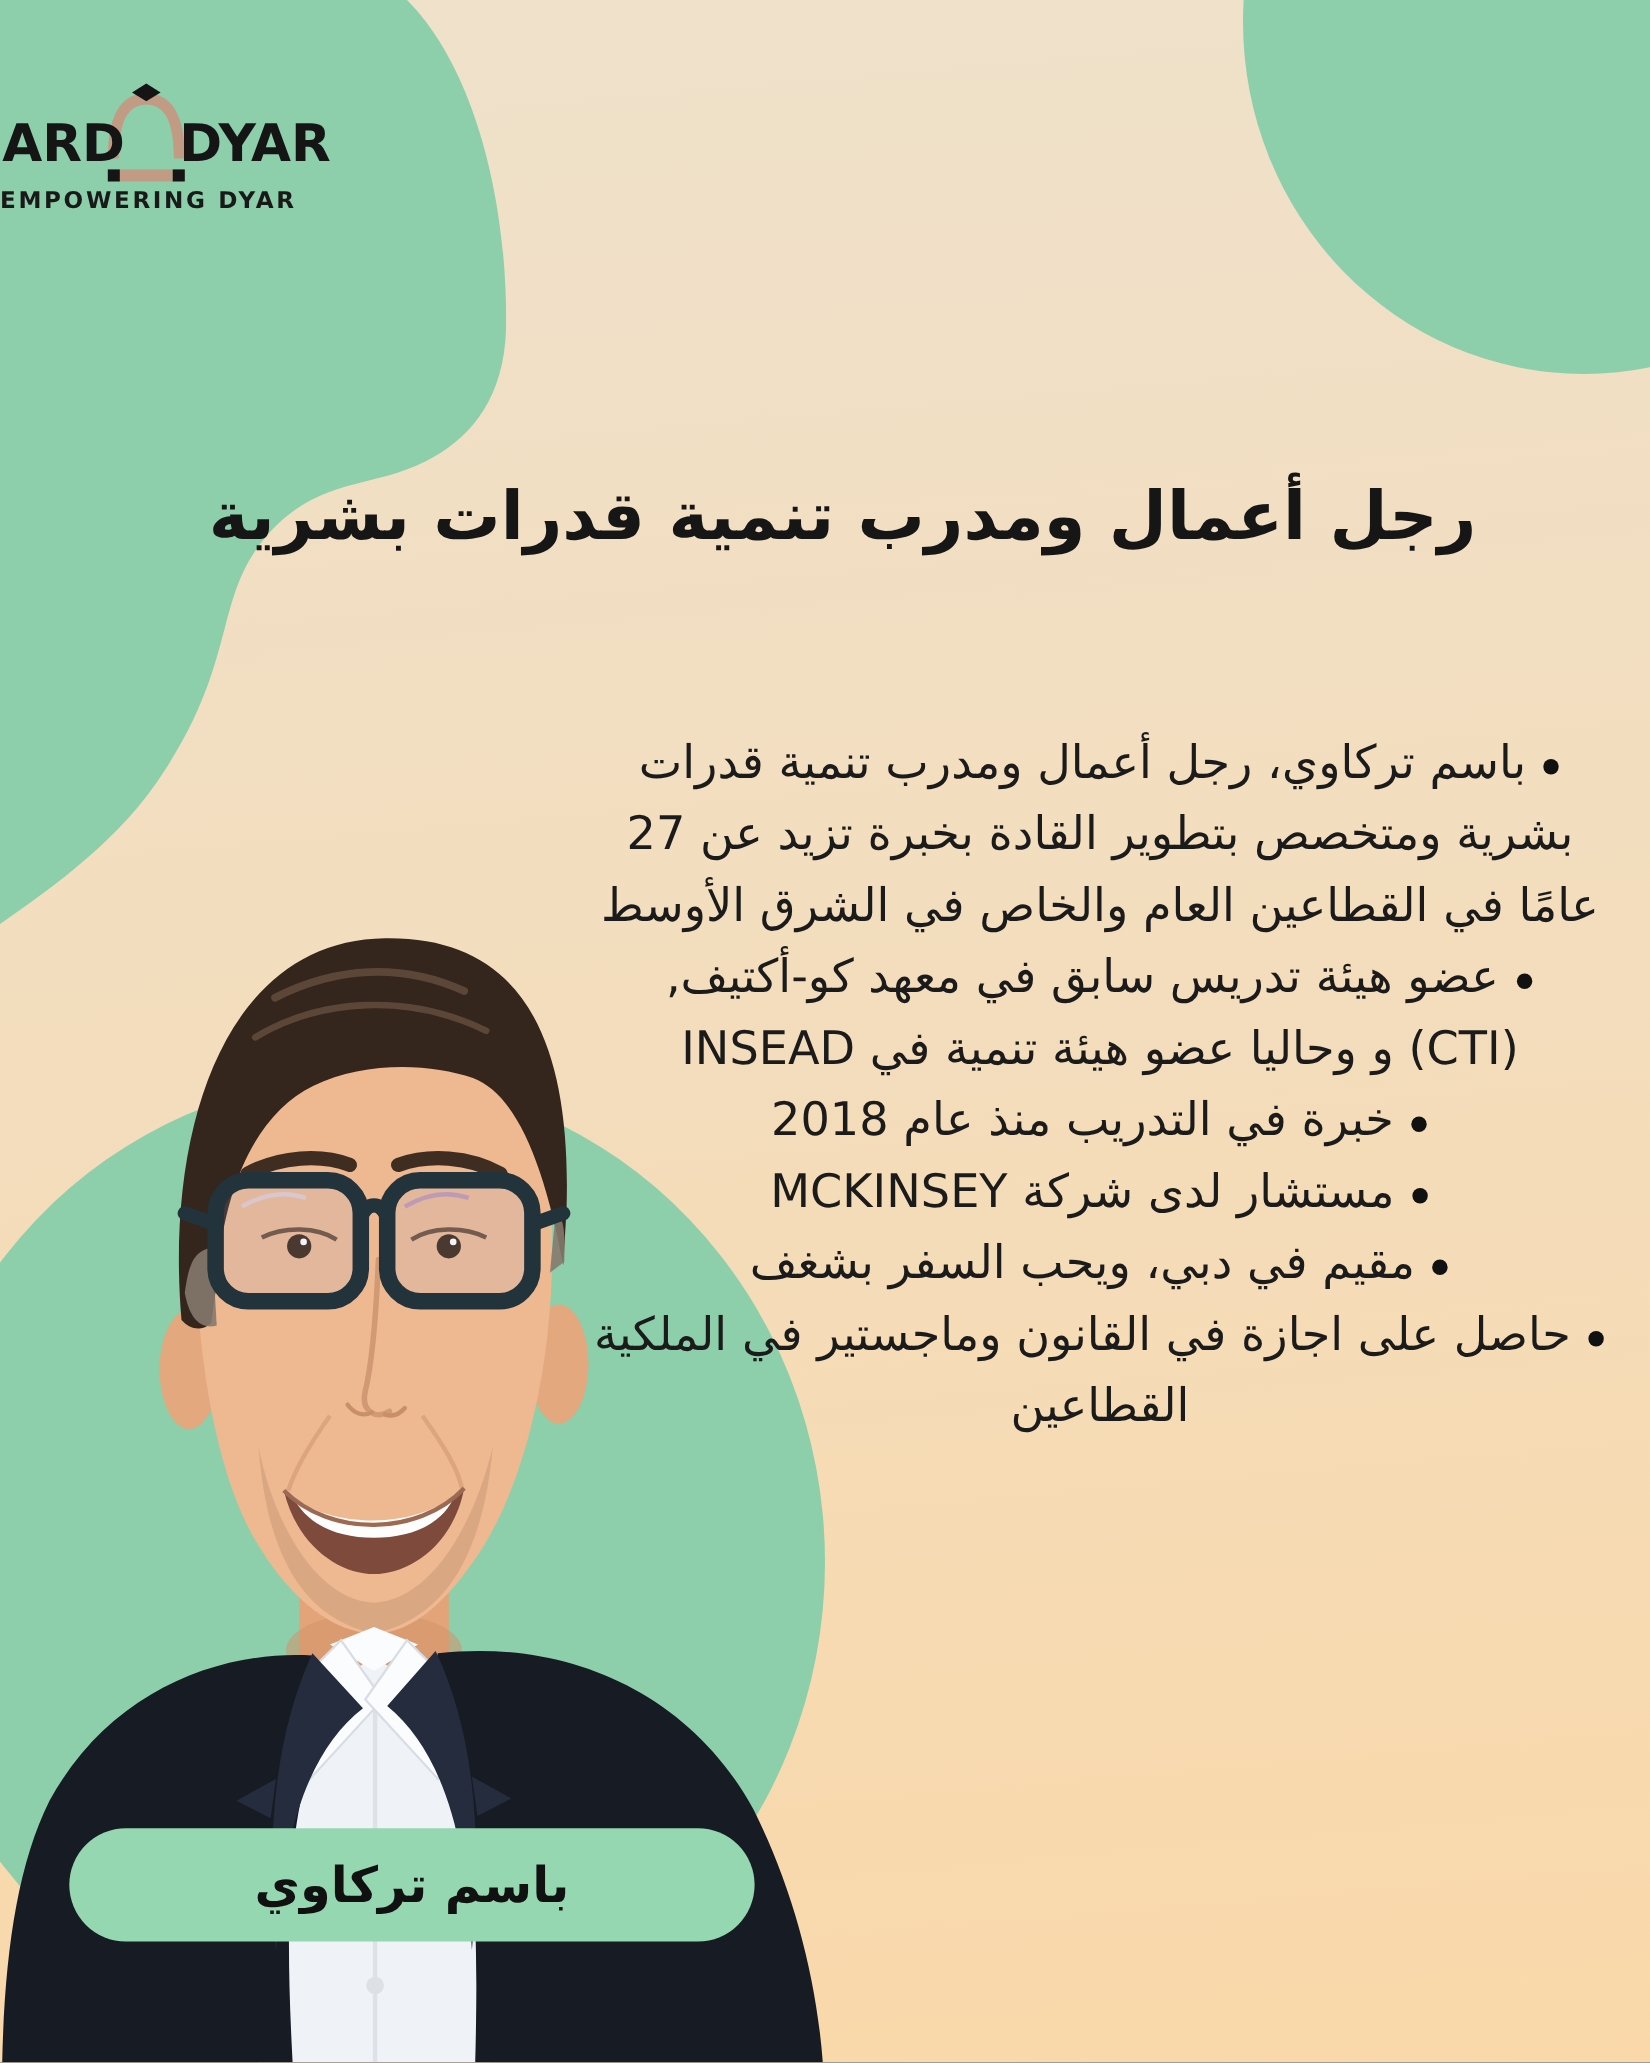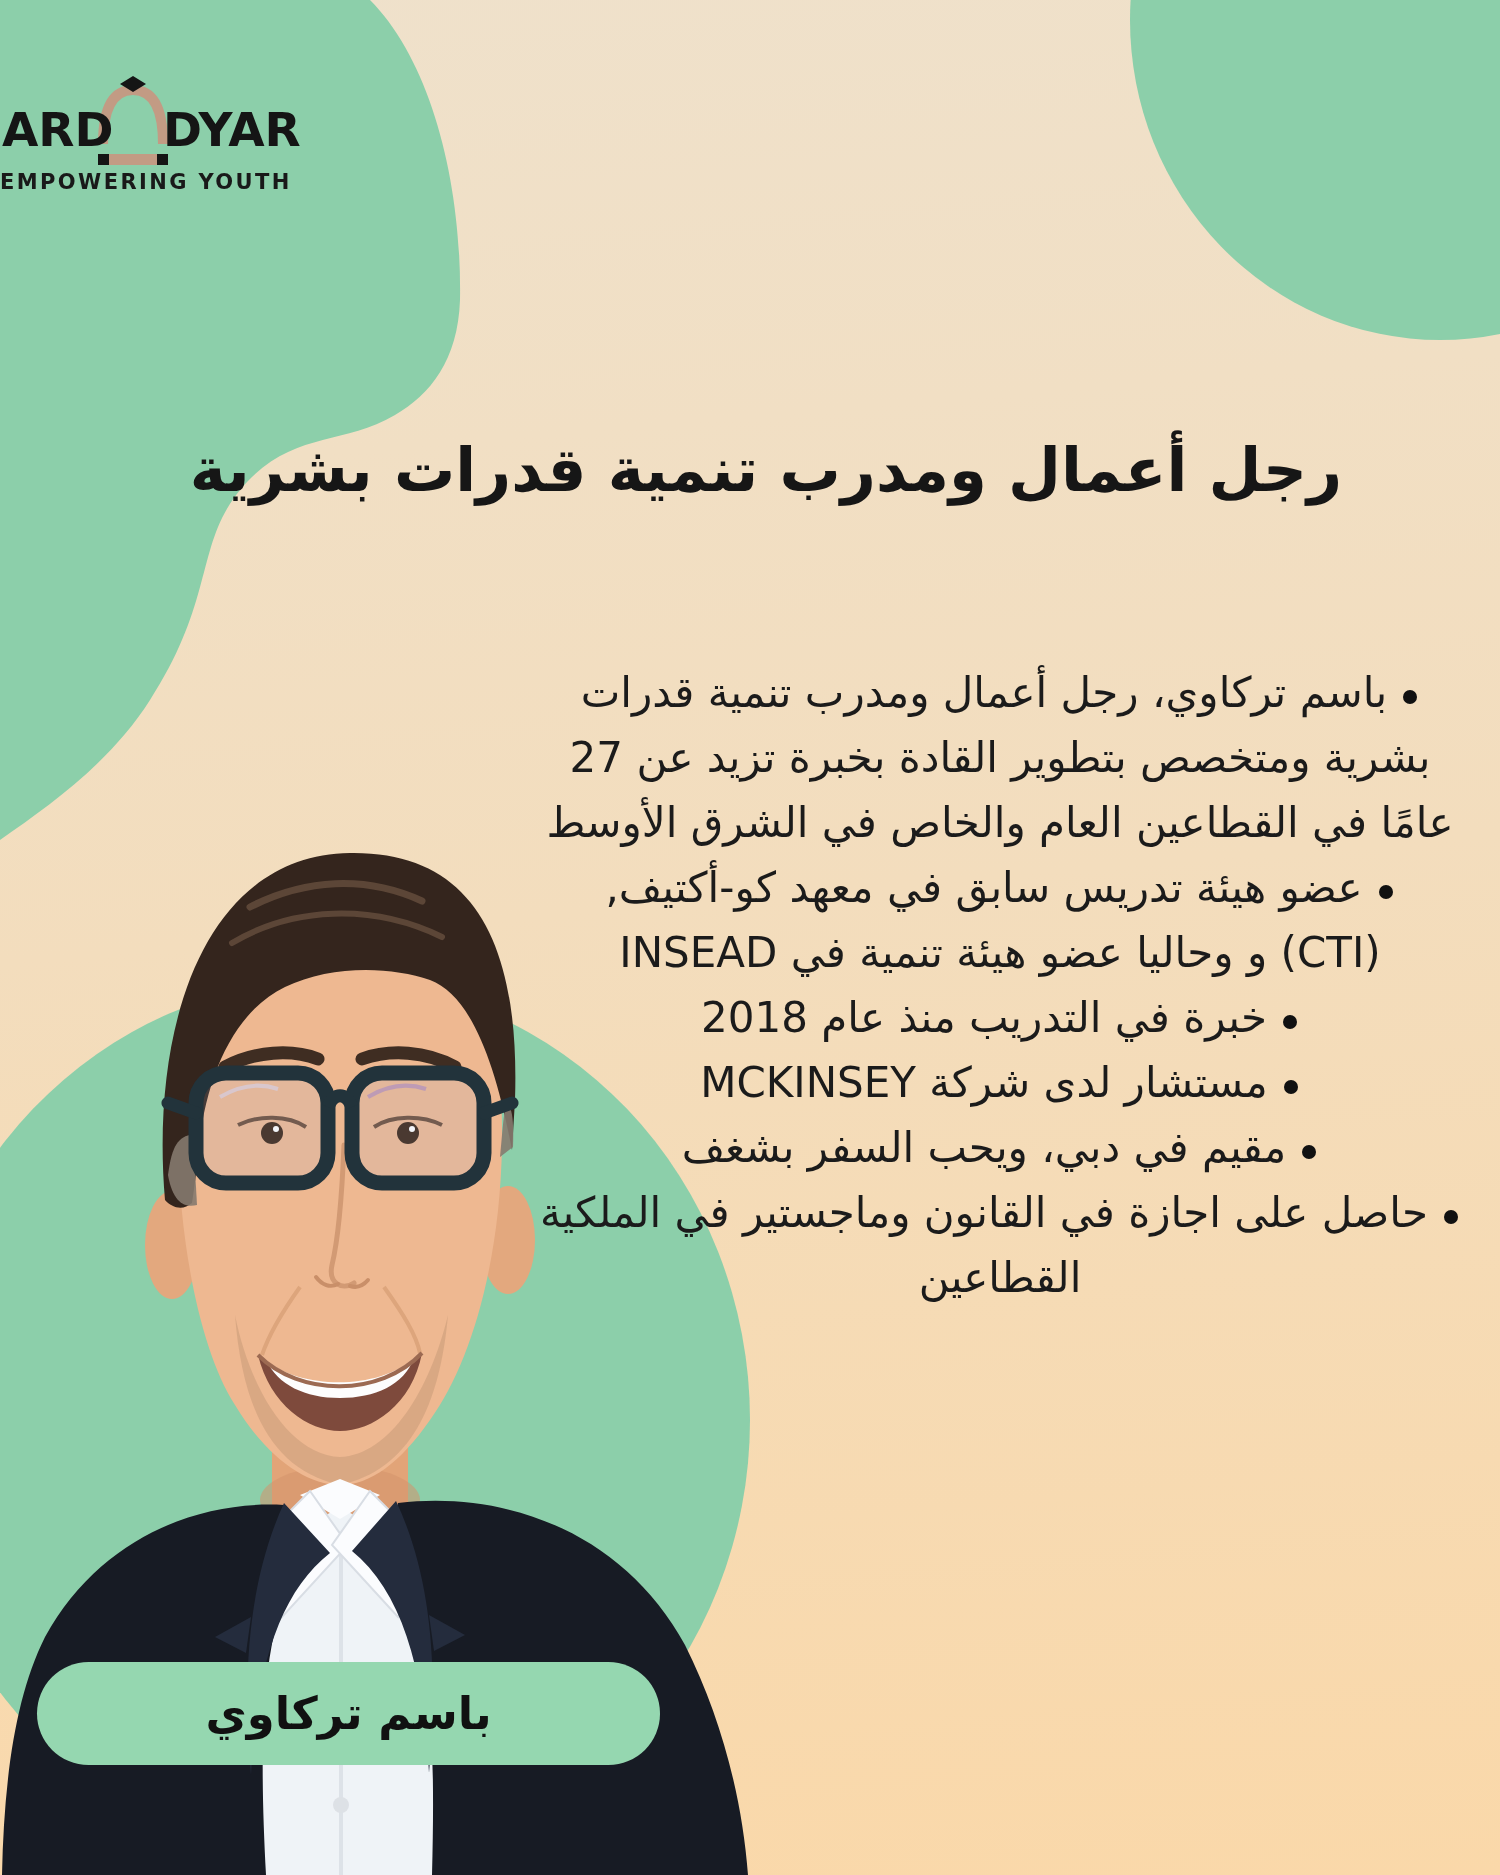--- a/index.html
+++ b/index.html
@@ -40,21 +40,21 @@
   }
   .bullets .line{white-space:nowrap;}
   .dot{
     display:inline-block;width:14px;height:14px;border-radius:50%;
     background:#111;margin-inline-start:2px;margin-inline-end:16px;vertical-align:3px;
   }
   
   .portrait{position:absolute;left:0;top:845px;width:760px;height:1030px;}
   
   .name-pill{
-    position:absolute;left:37px;top:1662px;width:623px;height:103px;border-radius:52px;
+    position:absolute;left:63px;top:1662px;width:623px;height:103px;border-radius:52px;
     background:var(--pill);display:flex;align-items:center;justify-content:center;
     font-size:45px;font-weight:bold;color:#111;
   }
 </style>
 </head>
 <body>
 
 <div class="stage">
 
   <svg class="blob blob-topleft" viewBox="0 0 480 860" aria-hidden="true">
@@ -69,21 +69,21 @@
       <g>
         <path d="M103,70 C103,30 115,16 133,16 C151,16 163,30 163,70" fill="none" stroke="#C29B84" stroke-width="10"></path>
         <polygon points="133,2 146,10 133,18 120,10" fill="#151515"></polygon>
         <rect x="98" y="80" width="11" height="11" fill="#151515"></rect>
         <rect x="109" y="80" width="48" height="11" fill="#C29B84"></rect>
         <rect x="157" y="80" width="11" height="11" fill="#151515"></rect>
       </g>
       <text class="logo-word" x="2" y="72" font-family="DejaVu Sans, sans-serif" font-weight="bold" font-size="47" fill="#151515">ARD</text>
       <text class="logo-word" x="163" y="72" font-family="DejaVu Sans, sans-serif" font-weight="bold" font-size="47" fill="#151515">DYAR</text>
     </svg>
-    <div class="tagline">EMPOWERING YOUTH</div>
+    <div class="tagline">EMPOWERING DYAR</div>
   </div>
 
   <div class="title" dir="rtl">رجل أعمال ومدرب تنمية قدرات بشرية</div>
 
   <div class="bullets" dir="rtl">
     <div>
       <div class="line"><span class="dot"></span><span>باسم تركاوي، رجل أعمال ومدرب تنمية قدرات</span></div>
       <div class="line">بشرية ومتخصص بتطوير القادة بخبرة تزيد عن 27</div>
       <div class="line">عامًا في القطاعين العام والخاص في الشرق الأوسط</div>
     </div>

